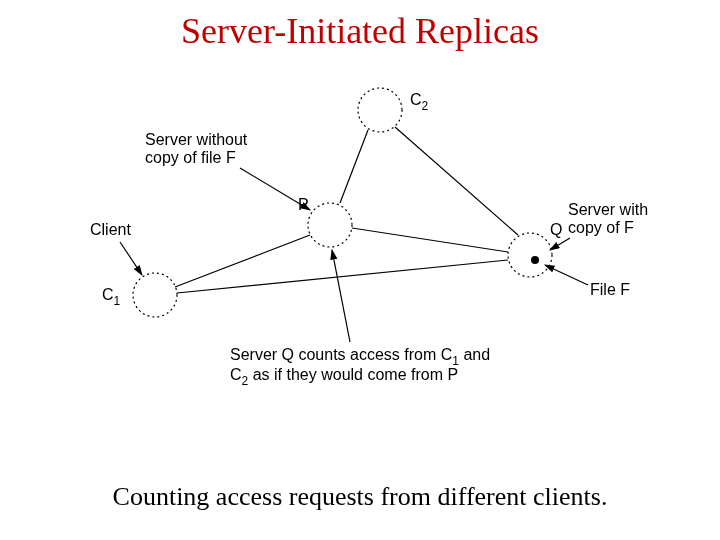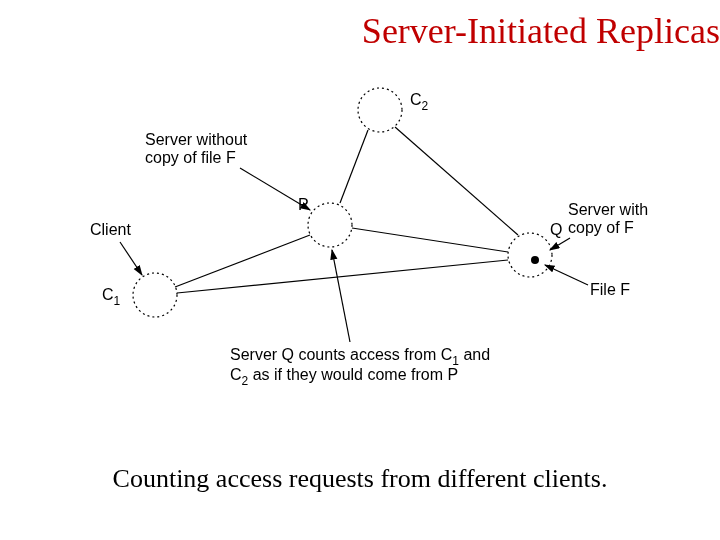--- a/index.html
+++ b/index.html
@@ -5,29 +5,29 @@
   body {
     margin: 0;
     padding: 0;
     width: 720px;
     height: 540px;
     font-family: "Times New Roman", serif;
     background: white;
     position: relative;
   }
   .title {
-    text-align: right;
+    text-align: center;
     font-size: 36px;
     color: #c00000;
     margin-top: 10px;
     font-weight: normal;
   }
   .caption {
     position: absolute;
-    bottom: 46px;
+    bottom: 28px;
     width: 100%;
     text-align: center;
     font-size: 26px;
     color: black;
   }
   .diagram {
     position: absolute;
     top: 70px;
     left: 60px;
     width: 600px;

